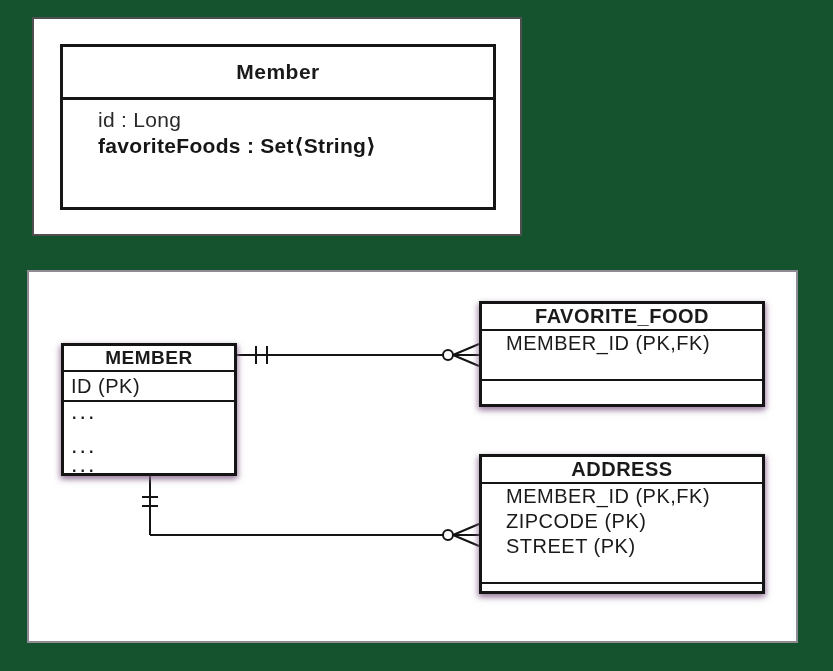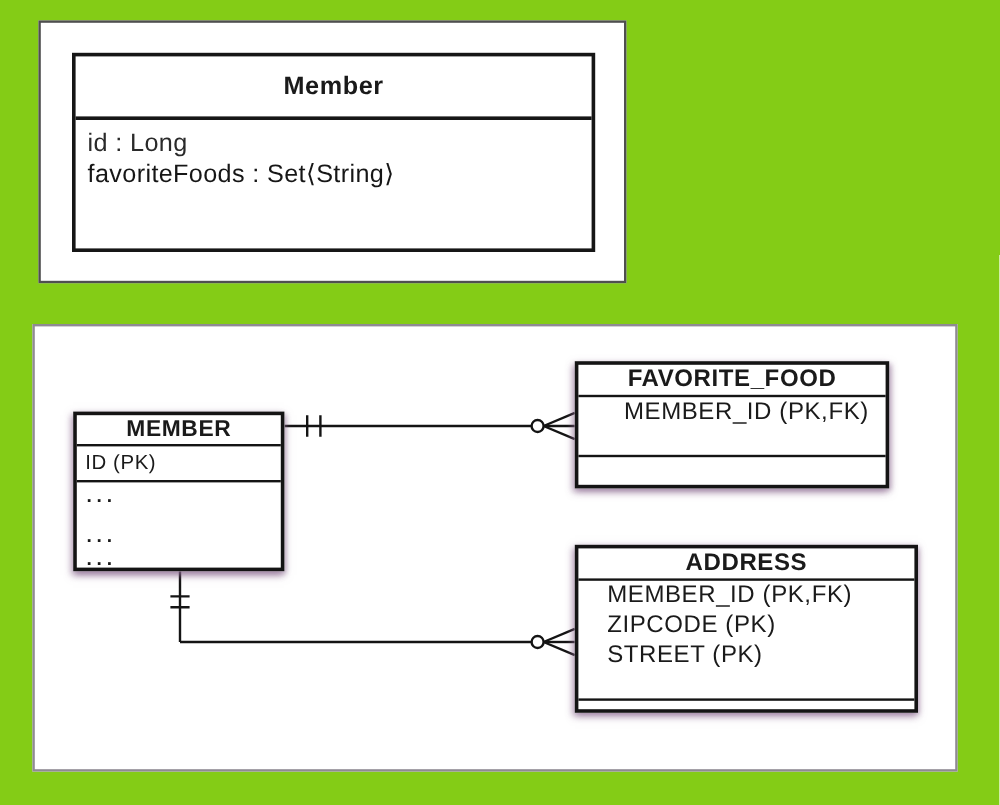--- a/index.html
+++ b/index.html
@@ -4,44 +4,44 @@
 <style>
   * { margin: 0; padding: 0; box-sizing: border-box; }
   html, body { background: #ffffff; }
   body {
     width: 833px; height: 671px;
     font-family: "Liberation Sans", "DejaVu Sans", sans-serif;
     color: #1a1a1a;
     position: relative;
     overflow: hidden;
   }
-  .canvas { position: absolute; inset: 0; background: #84cc16; }
+  .canvas { position: absolute; inset: 0; background: #14532d; }
 
   
   .uml-frame {
     position: absolute; left: 32px; top: 17px;
     width: 490px; height: 219px;
     border: 2px solid #4f4f4f; background: #ffffff;
   }
   .uml-class {
     position: absolute; left: 26px; top: 25px;
     width: 436px; height: 166px;
     border: 3px solid #161616; background: #ffffff;
   }
   .uml-class-header {
     height: 53px; border-bottom: 3px solid #161616;
     display: flex; align-items: center; justify-content: center;
     font-weight: bold; font-size: 21px; letter-spacing: 0.5px;
   }
-  .uml-class-body { padding: 7px 10px 0 10px; }
+  .uml-class-body { padding: 7px 10px 0 10px; margin-left: 25px; }
   .uml-attr {
     font-size: 21px; line-height: 26px; white-space: nowrap;
     letter-spacing: 0.3px; color: #2a2a2a;
   }
-  .uml-attr.bold { font-weight: normal; color: #161616; }
+  .uml-attr.bold { font-weight: bold; color: #161616; }
 
   
   .erd-frame {
     position: absolute; left: 27px; top: 270px;
     width: 771px; height: 373px;
     border: 2px solid #8f8a93; background: #ffffff;
   }
   .connectors { position: absolute; left: 0; top: 0; width: 767px; height: 369px; }
 
   .ertable {
@@ -52,32 +52,32 @@
   .ertable-header {
     display: flex; align-items: center; justify-content: center;
     font-weight: bold; border-bottom: 2px solid #141414;
     letter-spacing: 0.5px; white-space: nowrap;
   }
   .ertable-row { white-space: nowrap; letter-spacing: 0.5px; }
 
   .member-table { left: 32px; top: 71px; width: 176px; height: 133px; }
   .member-table .ertable-header { height: 26px; font-size: 19px; }
   .member-id-row {
-    height: 30px; line-height: 28px; font-size: 17px;
+    height: 30px; line-height: 28px; font-size: 20px;
     padding-left: 7px; border-bottom: 2px solid #141414;
   }
   .member-more { padding: 5px 0 0 8px; }
   .ellipsis-row {
     font-size: 16px; font-weight: bold; letter-spacing: 4px;
     line-height: 13px; height: 13px; color: #1a1a1a;
   }
   .ellipsis-row.r1 { margin-bottom: 21px; }
   .ellipsis-row.r2 { margin-bottom: 6px; }
 
-  .ff-table { left: 450px; top: 29px; width: 262px; height: 106px; text-align: center; }
+  .ff-table { left: 450px; top: 29px; width: 286px; height: 106px; }
   .addr-table { left: 450px; top: 182px; width: 286px; height: 140px; }
   .ff-table .ertable-header, .addr-table .ertable-header { height: 27px; font-size: 20px; }
   .ertable-body { border-bottom: 2px solid #141414; padding-left: 8px; }
   .ff-table .ertable-body { height: 50px; }
   .addr-table .ertable-body { height: 100px; }
   .ff-table .ertable-row, .addr-table .ertable-row { font-size: 20px; line-height: 25px; height: 25px; margin-left: 16px; }
   .ertable-footer { height: 100%; }
 </style>
 </head>
 <body>

